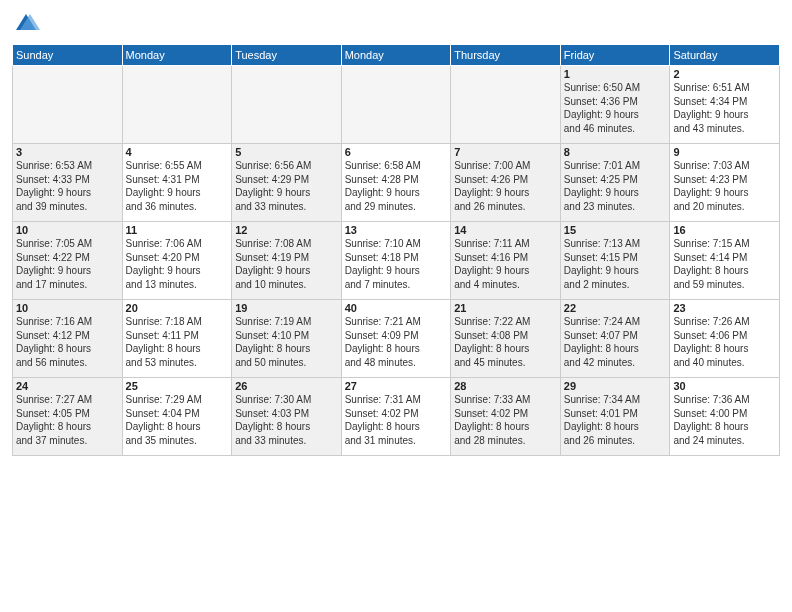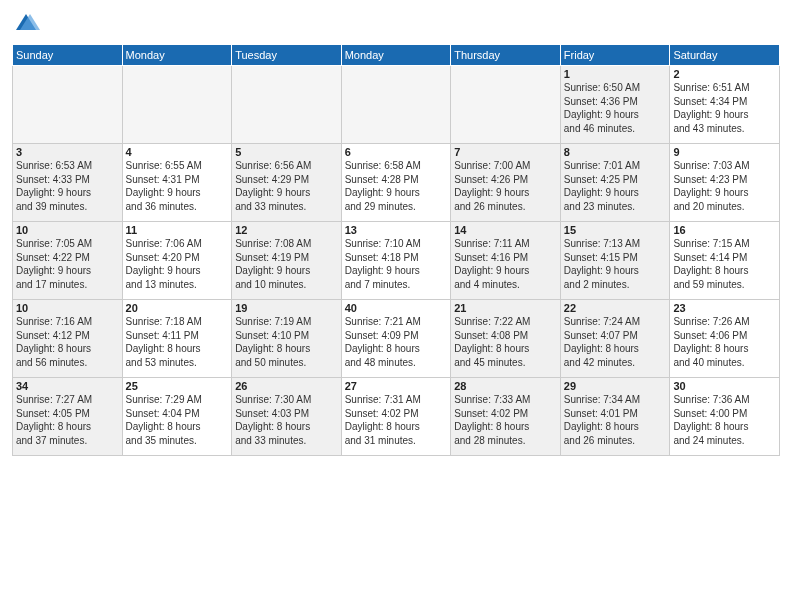--- a/index.html
+++ b/index.html
@@ -234,21 +234,21 @@
             <span class="day-num">22</span>
             <div class="day-info">Sunrise: 7:24 AM<br>Sunset: 4:07 PM<br>Daylight: 8 hours<br>and 42 minutes.</div>
           </td>
           <td>
             <span class="day-num">23</span>
             <div class="day-info">Sunrise: 7:26 AM<br>Sunset: 4:06 PM<br>Daylight: 8 hours<br>and 40 minutes.</div>
           </td>
         </tr>
         <tr>
           <td class="shaded">
-            <span class="day-num">34</span>
+            <span class="day-num">24</span>
             <div class="day-info">Sunrise: 7:27 AM<br>Sunset: 4:05 PM<br>Daylight: 8 hours<br>and 37 minutes.</div>
           </td>
           <td>
             <span class="day-num">25</span>
             <div class="day-info">Sunrise: 7:29 AM<br>Sunset: 4:04 PM<br>Daylight: 8 hours<br>and 35 minutes.</div>
           </td>
           <td class="shaded">
             <span class="day-num">26</span>
             <div class="day-info">Sunrise: 7:30 AM<br>Sunset: 4:03 PM<br>Daylight: 8 hours<br>and 33 minutes.</div>
           </td>

